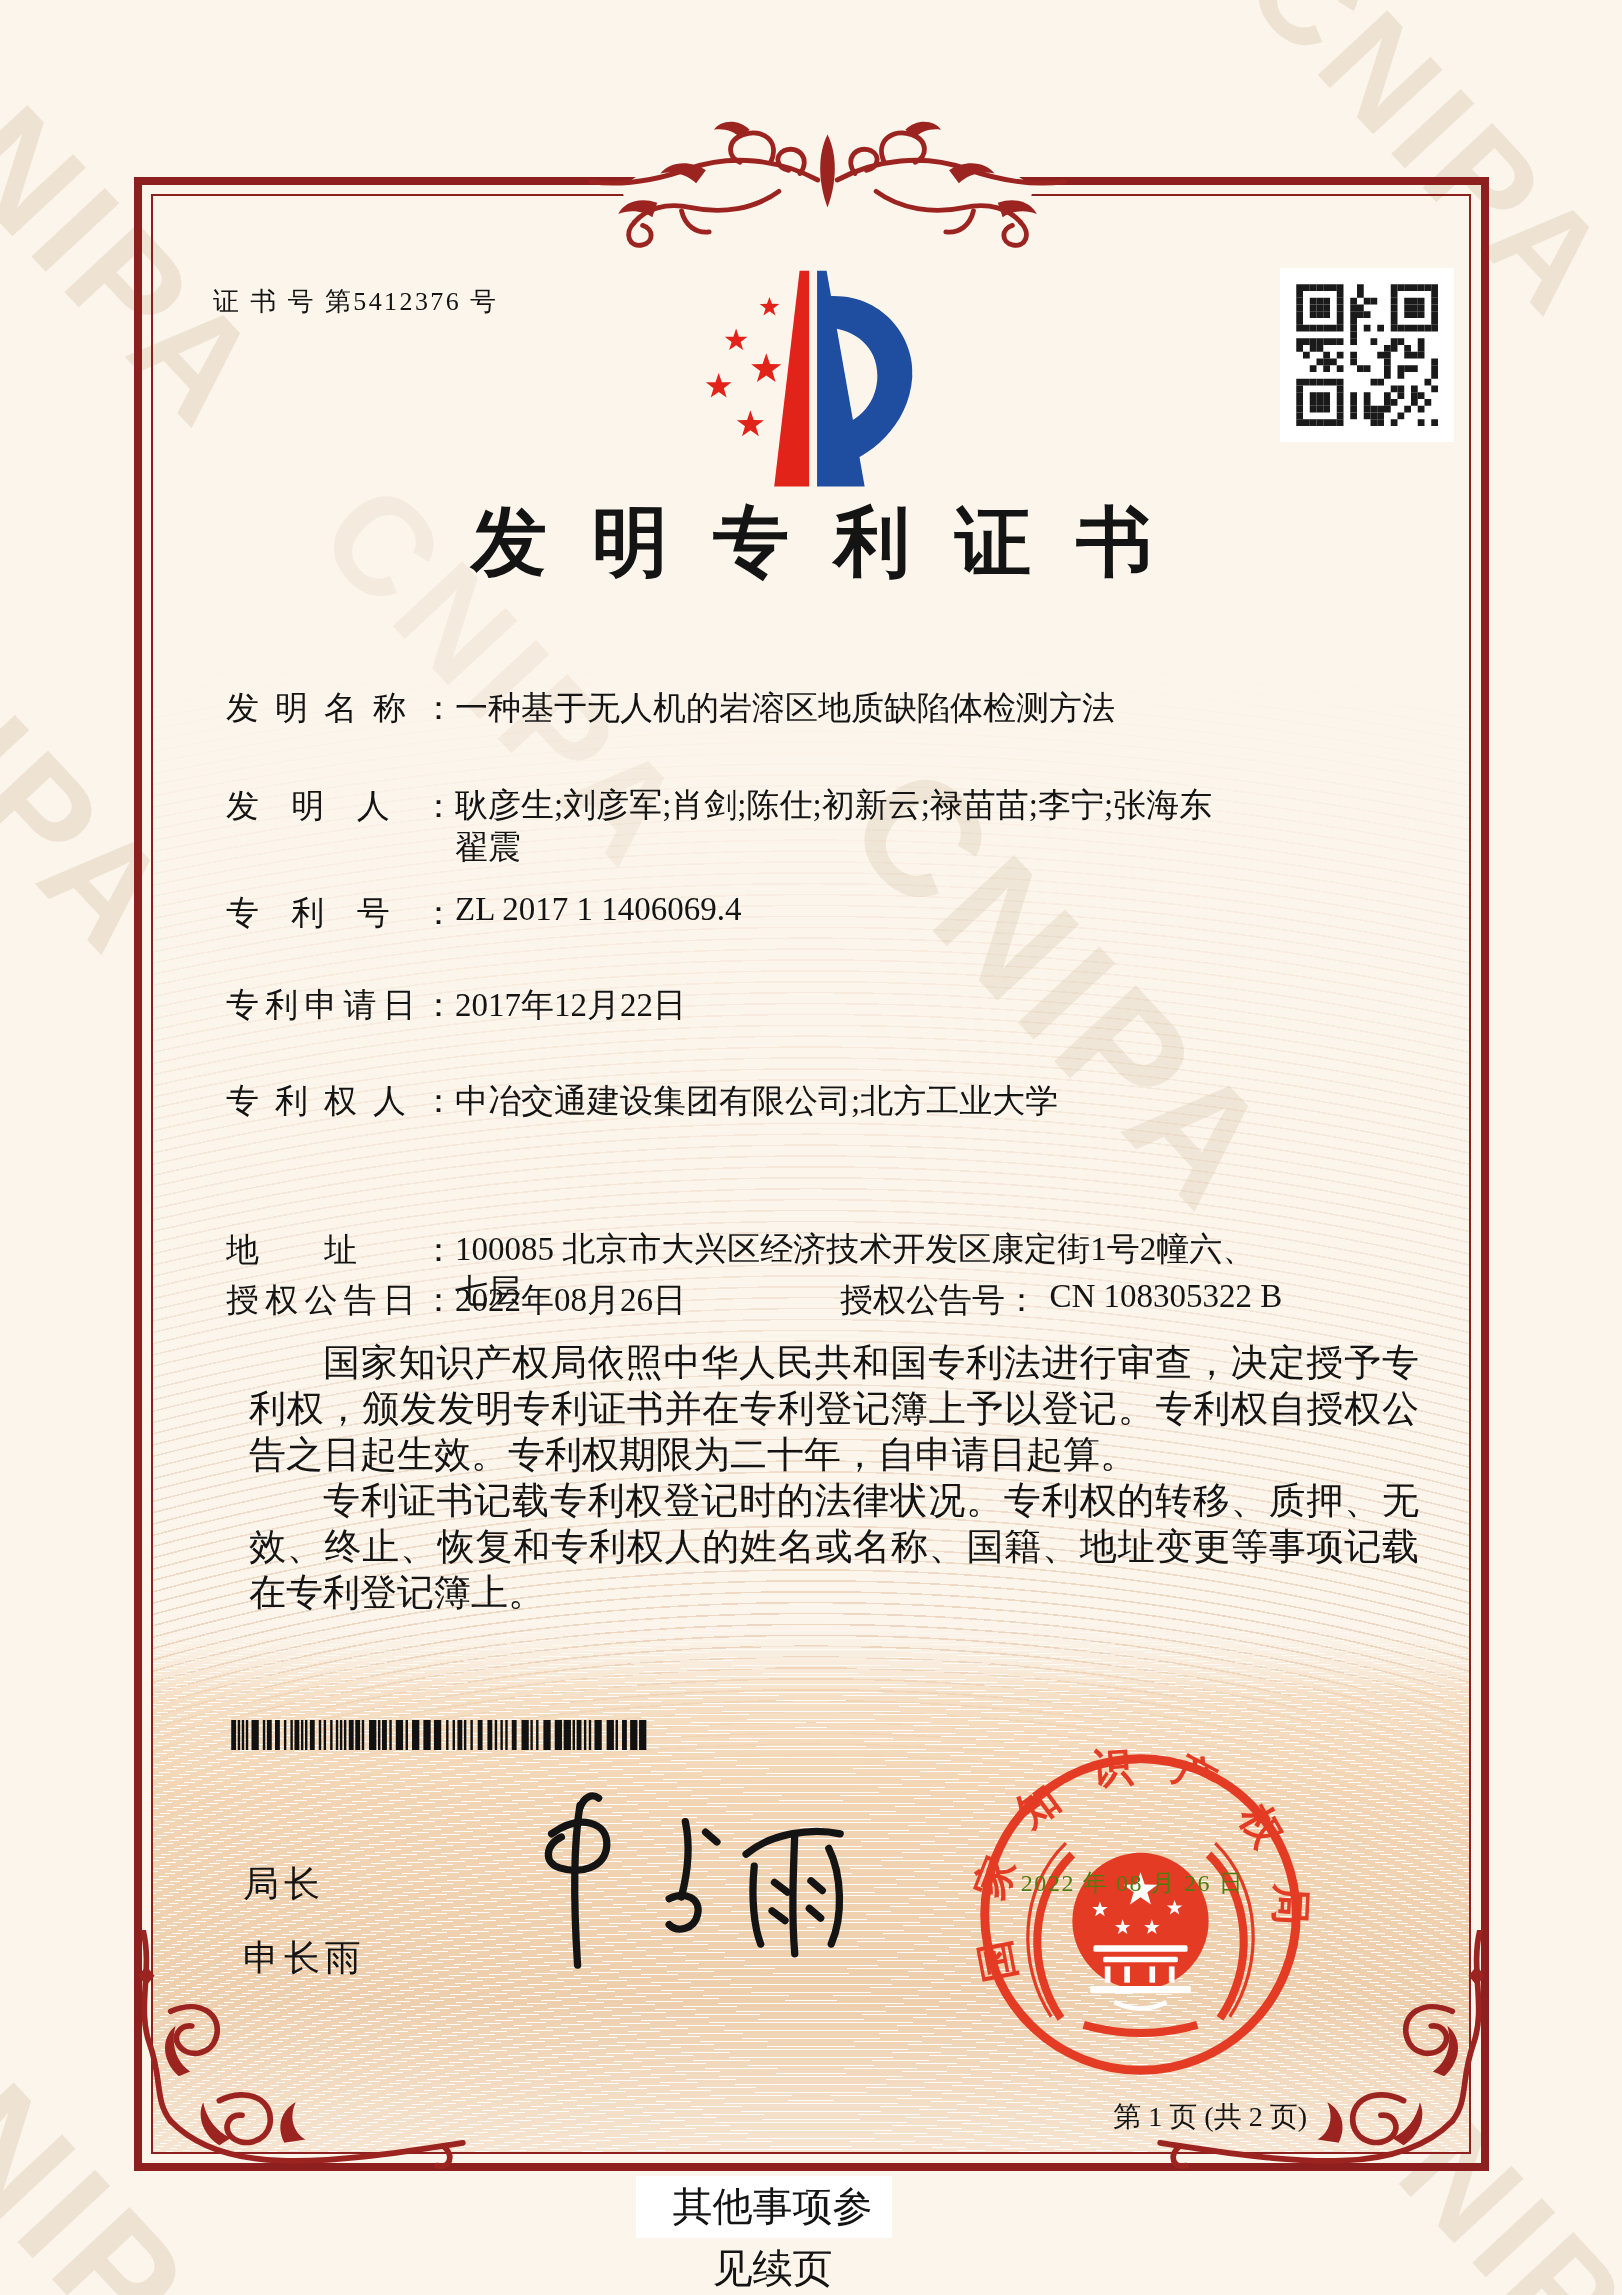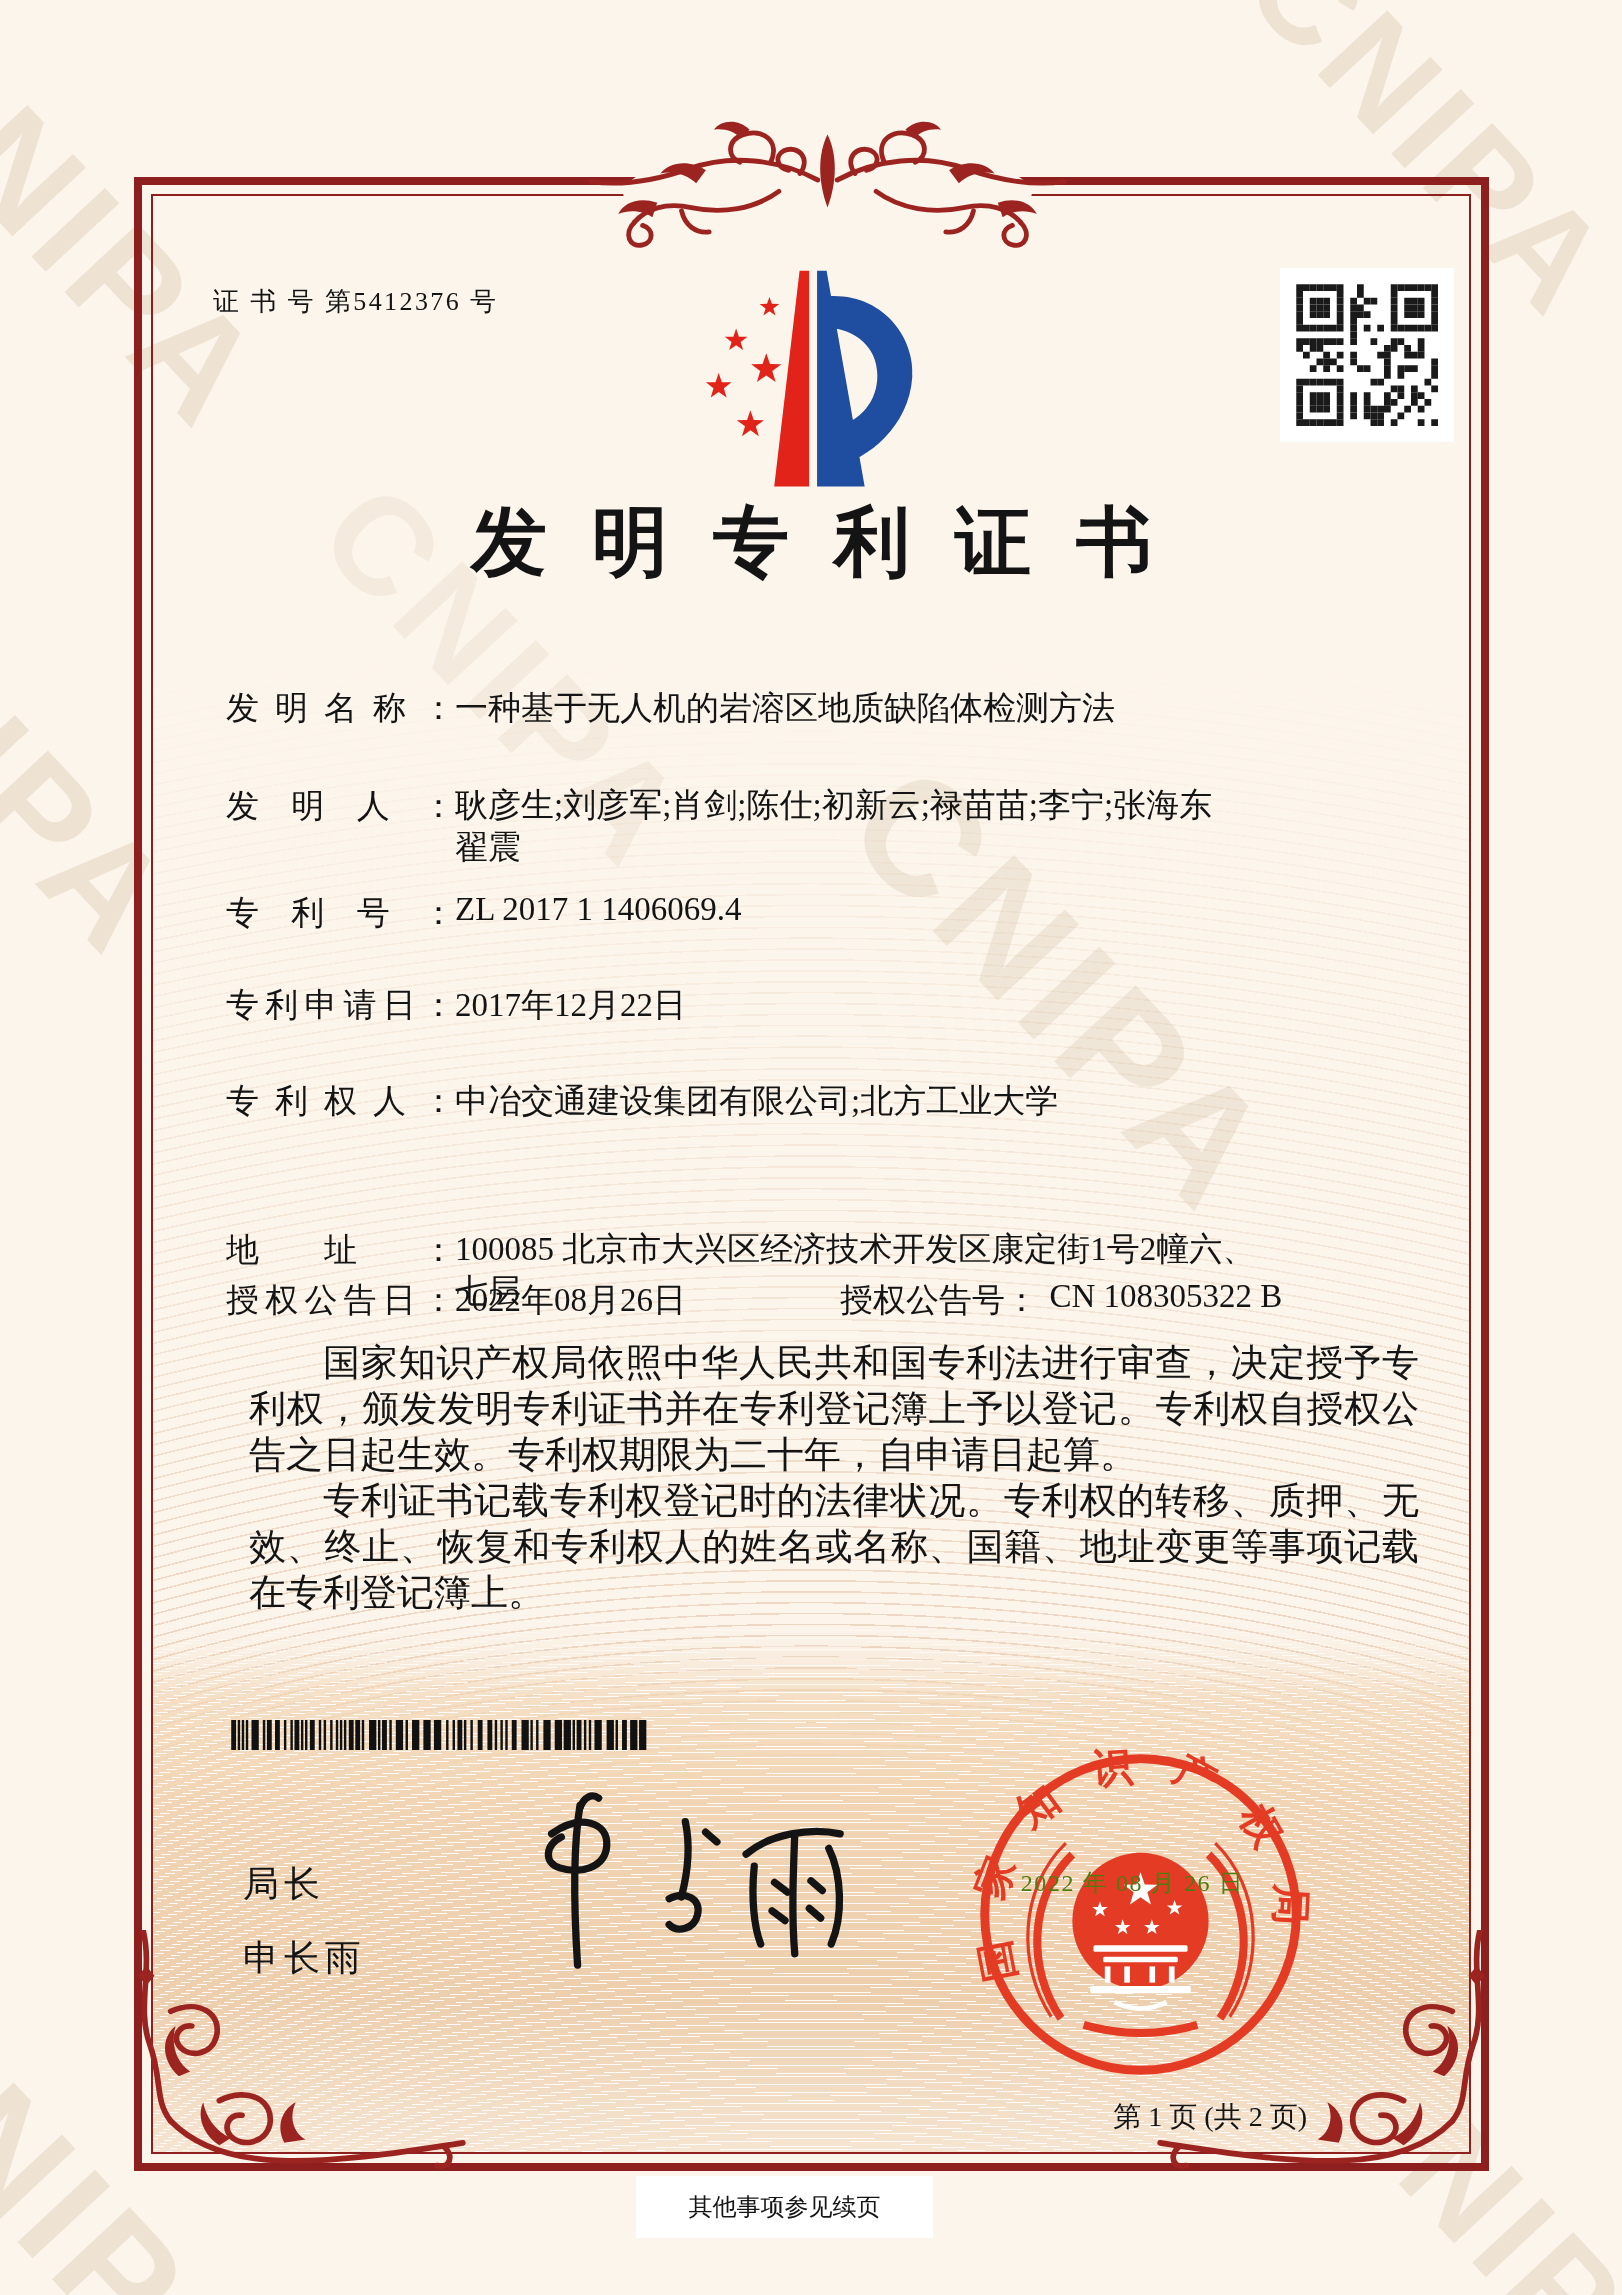--- a/index.html
+++ b/index.html
@@ -44,22 +44,22 @@
   .fvalue{white-space:nowrap;}
   .vline{line-height:42px;}
   .body-text{position:absolute;left:226px;top:1340px;width:1170px;font-size:37px;
     line-height:46px;text-align:justify;margin-left:23px;}
   .body-text p{margin:0;text-indent:2em;}
   .director-title{position:absolute;left:243px;top:1860px;font-size:36px;letter-spacing:4.9px;}
   .director-name{position:absolute;left:243px;top:1934px;font-size:36px;letter-spacing:4.9px;}
   .seal-date{position:absolute;left:970px;top:1867px;width:325px;text-align:center;
     font-size:24px;letter-spacing:1.6px;color:#4d7c0f;z-index:6;}
   .page-info{position:absolute;left:0;top:2098px;width:1307px;text-align:right;font-size:28px;}
-  .cont-box{position:absolute;left:636px;top:2176px;width:297px;height:62px;background:#ffffff;
-    text-align:center;line-height:62px;font-size:24px;}
+  .cont-box{position:absolute;left:636px;top:2176px;width:239px;height:62px;background:#ffffff;
+    text-align:center;line-height:62px;font-size:40px;padding-left:17px;}
 </style>
 </head>
 <body>
 
 <div class="page">
 
   <div class="wm" style="left:-32px;top:-8px;font-size:146px;opacity:.95">CNIPA</div>
   <div class="wm" style="left:1331px;top:-97px;font-size:138px;opacity:.95">CNIPA</div>
   <div class="wm" style="left:-122px;top:519px;font-size:146px;opacity:.95">CNIPA</div>
   <div class="wm" style="left:406px;top:454px;font-size:138px;opacity:.5">CNIPA</div>

